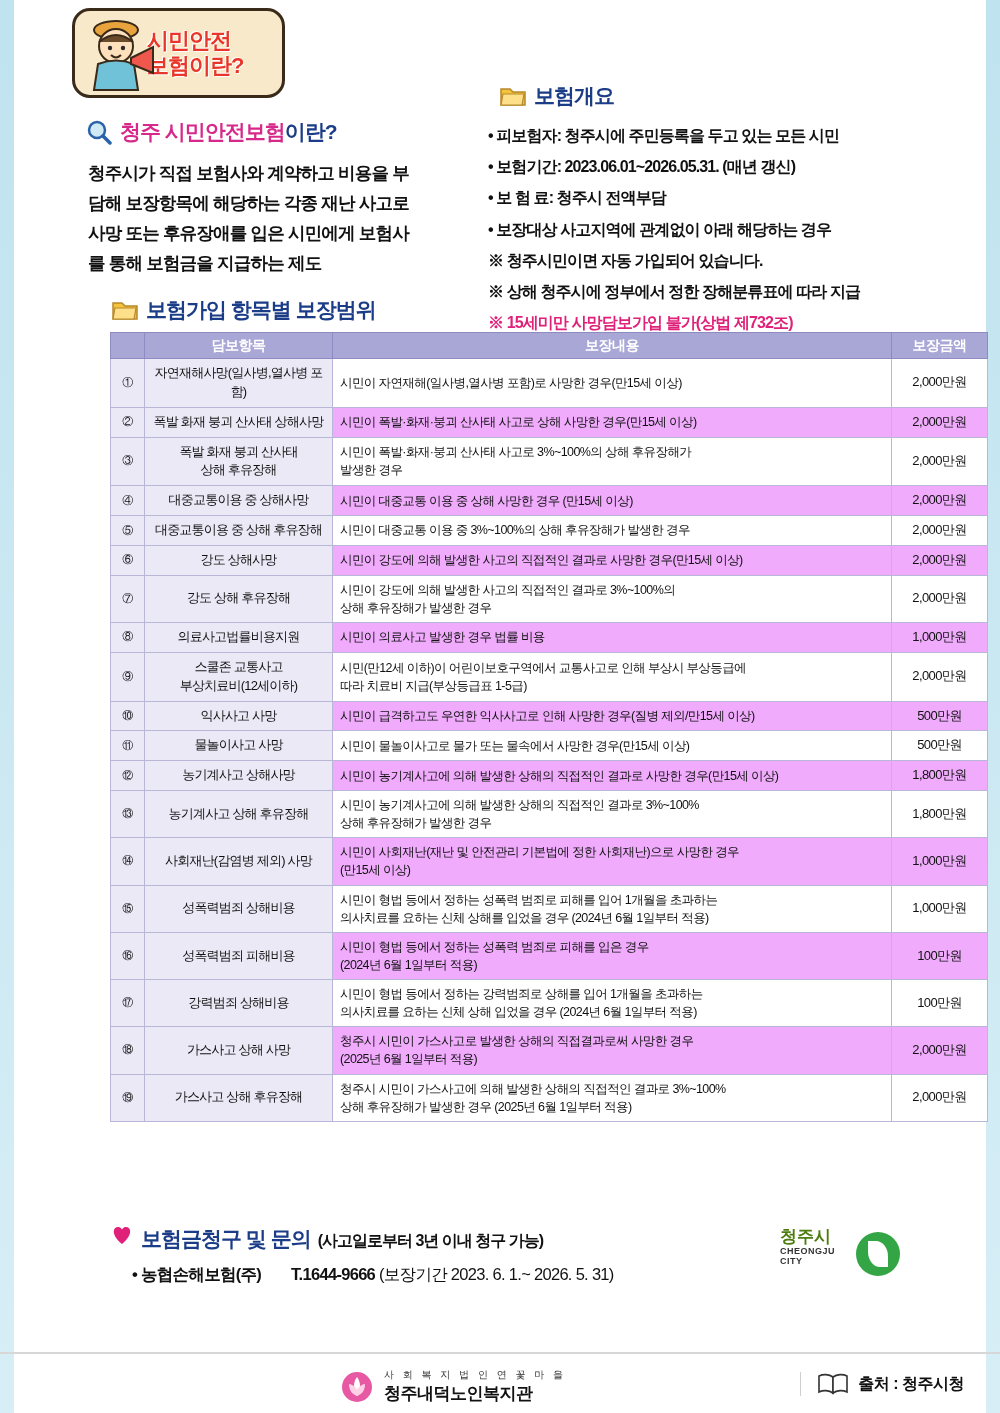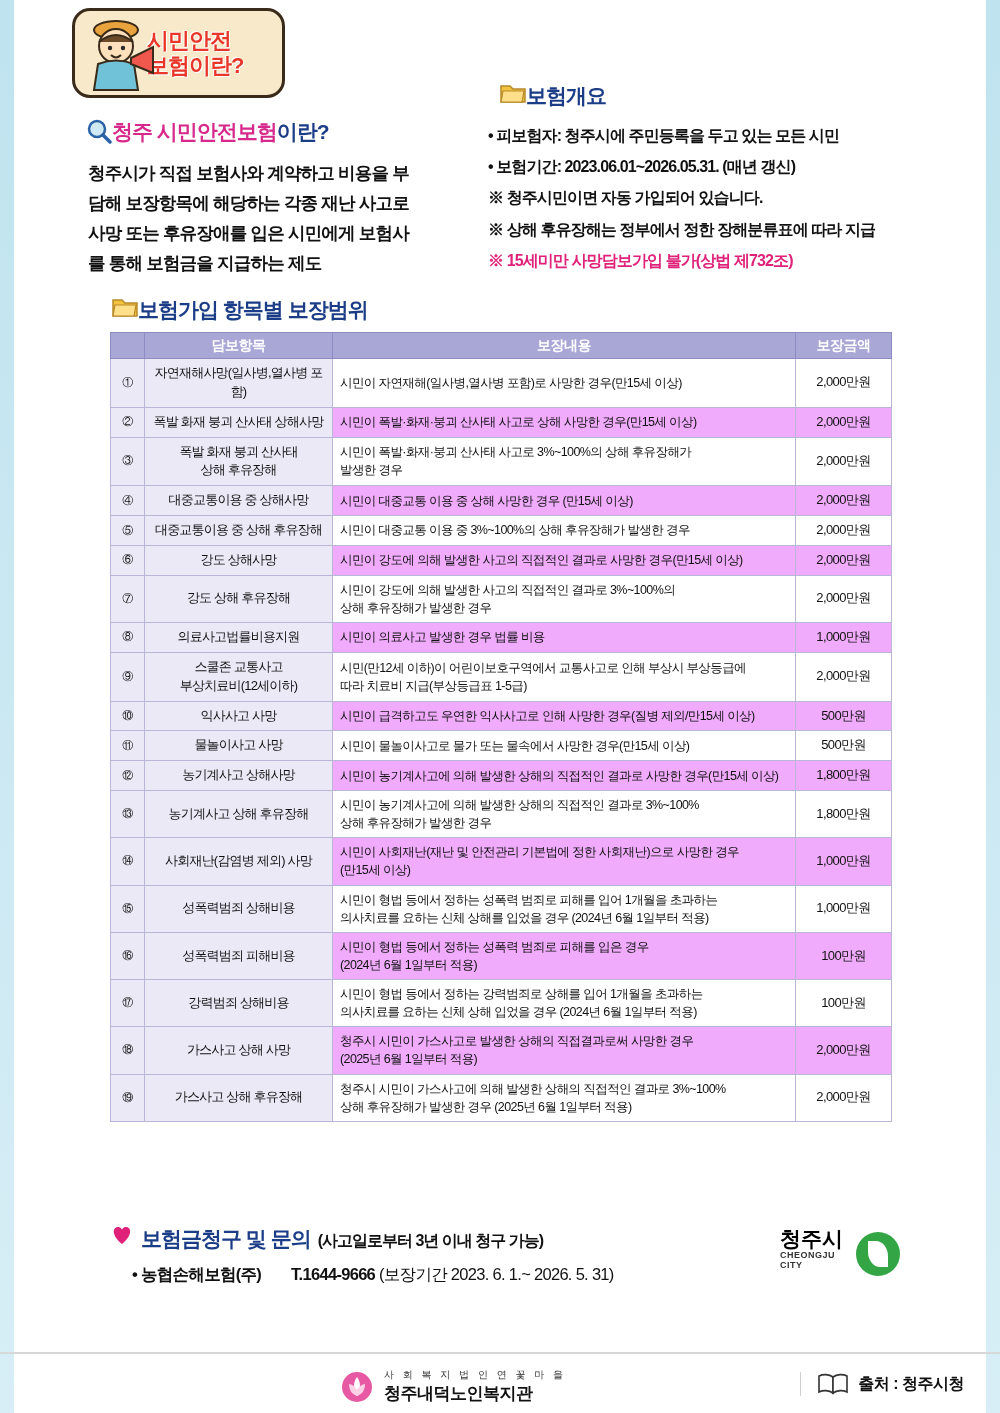--- a/index.html
+++ b/index.html
@@ -31,21 +31,21 @@
     text-shadow: 1px 1px 0 #fff, -1px -1px 0 #fff;
     letter-spacing:-1px;
   }
   .mascot {
     position:absolute; left:84px; top:14px; width:74px; height:78px;
   }
 
   
   .sec-title {
     font-weight:bold; font-size:21px; color:#1b3c86; letter-spacing:-1px;
-    display:flex; align-items:flex-start; gap:0;
+    display:flex; align-items:center; gap:8px;
   }
   .q-title { position:absolute; left:86px; top:118px; }
   .q-title .hl { color:#d6298b; }
   .intro-body {
     position:absolute; left:88px; top:158px; width:330px;
     font-size:17.5px; font-weight:bold; color:#111; line-height:1.72;
     letter-spacing:-0.8px;
   }
 
   
@@ -59,21 +59,21 @@
   .ov-list div { white-space:nowrap; }
   .ov-list .b { color:#111; }
   .ov-list .warn { color:#e0217a; }
 
   
   .cov-title { position:absolute; left:112px; top:296px; }
   .cov-title span.t { color:#1b3c86; }
 
   
   table.cov {
-    position:absolute; left:110px; top:332px; width:782px;
+    position:absolute; left:110px; top:332px; width:878px;
     border-collapse:collapse; table-layout:fixed;
     font-size:12.5px; color:#111;
   }
   table.cov th {
     background:#a9a7d6; color:#ffffff; font-weight:bold; font-size:14px;
     border:1px solid #8d8bc0; height:26px; letter-spacing:-0.5px;
   }
   table.cov td {
     border:1px solid #b9b7d8; padding:5px 7px; vertical-align:middle;
     letter-spacing:-0.6px; line-height:1.45;
@@ -100,21 +100,21 @@
   .claim-title .sub { font-size:16px; color:#111; font-weight:bold; }
   .claim-line {
     position:absolute; left:132px; top:1264px; font-size:16.5px;
     font-weight:bold; color:#111; letter-spacing:-0.7px;
   }
   .claim-line .tel { margin-left:26px; }
   .claim-line .paren { font-weight:normal; }
 
   
   .citylogo { position:absolute; left:780px; top:1228px; width:120px; height:56px; }
-  .citylogo .cname { font-size:21px; font-weight:bold; color:#000000; line-height:1.05; }
+  .citylogo .cname { font-size:17px; font-weight:bold; color:#4d7c0f; line-height:1.05; }
   .citylogo .ceng { font-size:9px; font-weight:bold; color:#333; line-height:1.15; letter-spacing:0.5px; }
   .leafmark {
     position:absolute; right:0; top:4px; width:44px; height:44px; border-radius:50%;
     background:#33a544;
   }
   .leafmark:after {
     content:""; position:absolute; left:12px; top:9px; width:20px; height:26px;
     background:#fff; border-radius:0 60% 0 60%;
   }
 
@@ -166,22 +166,24 @@
   <div class="sec-title ov-title">
     <svg width="26" height="22" viewBox="0 0 26 22">
       <path d="M1 4 h9 l3 3 h12 v13 H1 z" fill="#f3c33d" stroke="#b8892a" stroke-width="1.5"></path>
       <path d="M3 9 h21 l-2 11 H1 z" fill="#ffe08a" stroke="#b8892a" stroke-width="1.2"></path>
     </svg>
     <span class="t">보험개요</span>
   </div>
   <div class="ov-list">
     <div class="b">• 피보험자: 청주시에 주민등록을 두고 있는 모든 시민</div>
     <div class="b">• 보험기간: 2023.06.01~2026.05.31. (매년 갱신)</div>
+    <div class="b">• 보 험 료: 청주시 전액부담</div>
+    <div class="b">• 보장대상 사고지역에 관계없이 아래 해당하는 경우</div>
     <div class="b">※ 청주시민이면 자동 가입되어 있습니다.</div>
-    <div class="b">※ 상해 후유장해는  정부에서 정한 장해분류표에 따라 지급</div>
+    <div class="b">※ 상해 청주시에  정부에서 정한 장해분류표에 따라 지급</div>
     <div class="warn">※ 15세미만 사망담보가입 불가(상법 제732조)</div>
   </div>
 
   <div class="sec-title cov-title">
     <svg width="26" height="22" viewBox="0 0 26 22">
       <path d="M1 4 h9 l3 3 h12 v13 H1 z" fill="#f3c33d" stroke="#b8892a" stroke-width="1.5"></path>
       <path d="M3 9 h21 l-2 11 H1 z" fill="#ffe08a" stroke="#b8892a" stroke-width="1.2"></path>
     </svg>
     <span class="t">보험가입 항목별 보장범위</span>
   </div>

